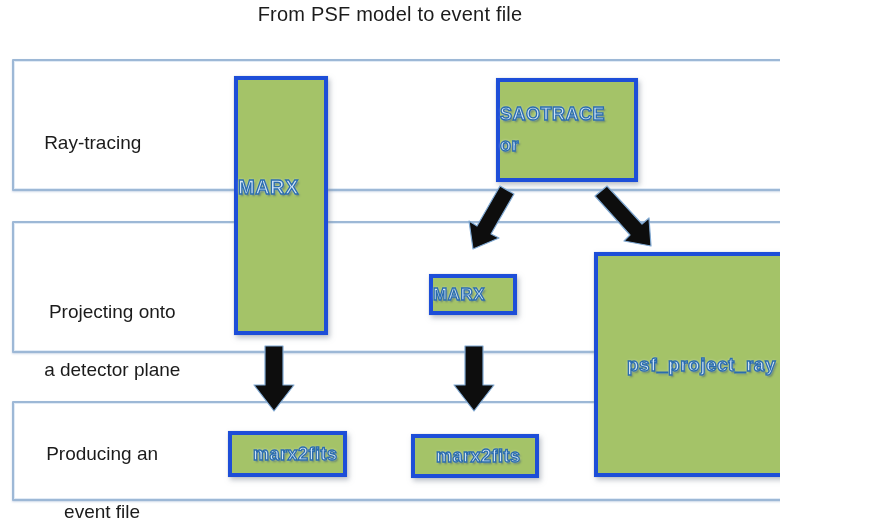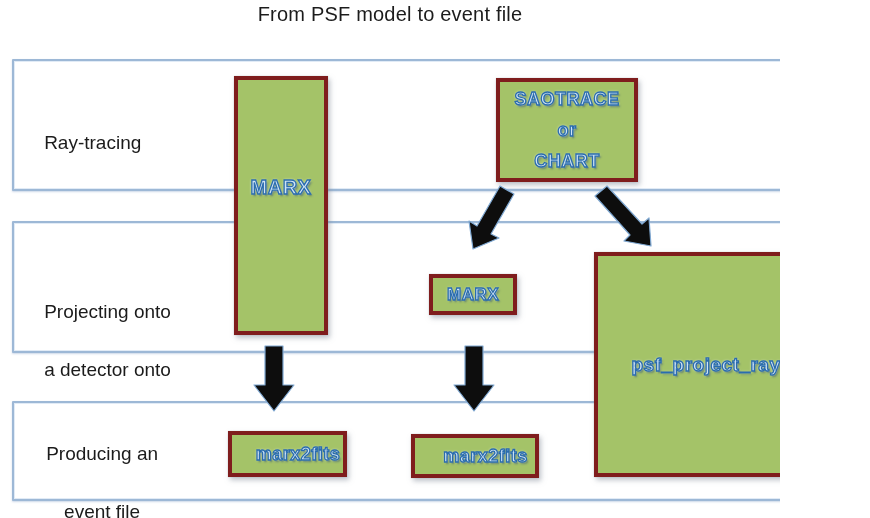--- a/index.html
+++ b/index.html
@@ -24,23 +24,23 @@
   .band3{top:401px;height:100px;}
   .band-label{
     position:absolute;z-index:2;color:#1b1b1b;font-size:19px;line-height:29px;white-space:pre;text-align:center;
   }
   .band-label.l1{left:23px;top:99px;}
   .band-label.l2{left:23px;top:268px;}
   .band-label.l3{left:25px;top:410px;}
   
   .gbox{
     position:absolute;box-sizing:border-box;z-index:3;
-    background:#a4c368;border:4px solid #7f1d1d;
+    background:#a4c368;border:4px solid #1d4ed8;
     box-shadow:2px 3px 5px rgba(125,135,150,.5),0 0 1px rgba(160,170,180,.6);
-    display:flex;flex-direction:column;align-items:center;justify-content:center;
+    display:flex;flex-direction:column;align-items:flex-start;justify-content:center;
   }
   .gbox-label{
     font-weight:bold;color:#cfe3f5;letter-spacing:.5px;
     -webkit-text-stroke:1.3px #2a6cae;
     text-shadow:0 0 3px rgba(255,255,255,.85),1.5px 2px 2px rgba(28,62,105,.55);
   }
   .b-marx-tall{left:234px;top:76px;width:94px;height:259px;justify-content:flex-start;}
   .b-marx-tall .gbox-label{margin-top:96px;font-size:20px;}
   .b-saotrace{left:496px;top:78px;width:142px;height:104px;}
   .b-saotrace .gbox-label{font-size:18px;line-height:31px;text-align:center;}
@@ -64,35 +64,34 @@
 
   <div class="band band1"></div>
   <div class="band band2"></div>
   <div class="band band3"></div>
 
   <div class="band-label l1">
     <span>Ray-tracing</span>
   </div>
   <div class="band-label l2">
     <span>Projecting onto</span><br>
-    <span>a detector onto</span>
+    <span>a detector plane</span>
   </div>
   <div class="band-label l3">
     <span>Producing an</span><br>
     <span>event file</span>
   </div>
 
   <div class="gbox b-marx-tall">
     <span class="gbox-label">MARX</span>
   </div>
 
   <div class="gbox b-saotrace">
     <span class="gbox-label">SAOTRACE</span>
     <span class="gbox-label">or</span>
-    <span class="gbox-label">CHART</span>
   </div>
 
   <div class="gbox b-marx-small">
     <span class="gbox-label">MARX</span>
   </div>
 
   <div class="gbox b-psf">
     <span class="gbox-label">psf_project_ray</span>
   </div>
 

